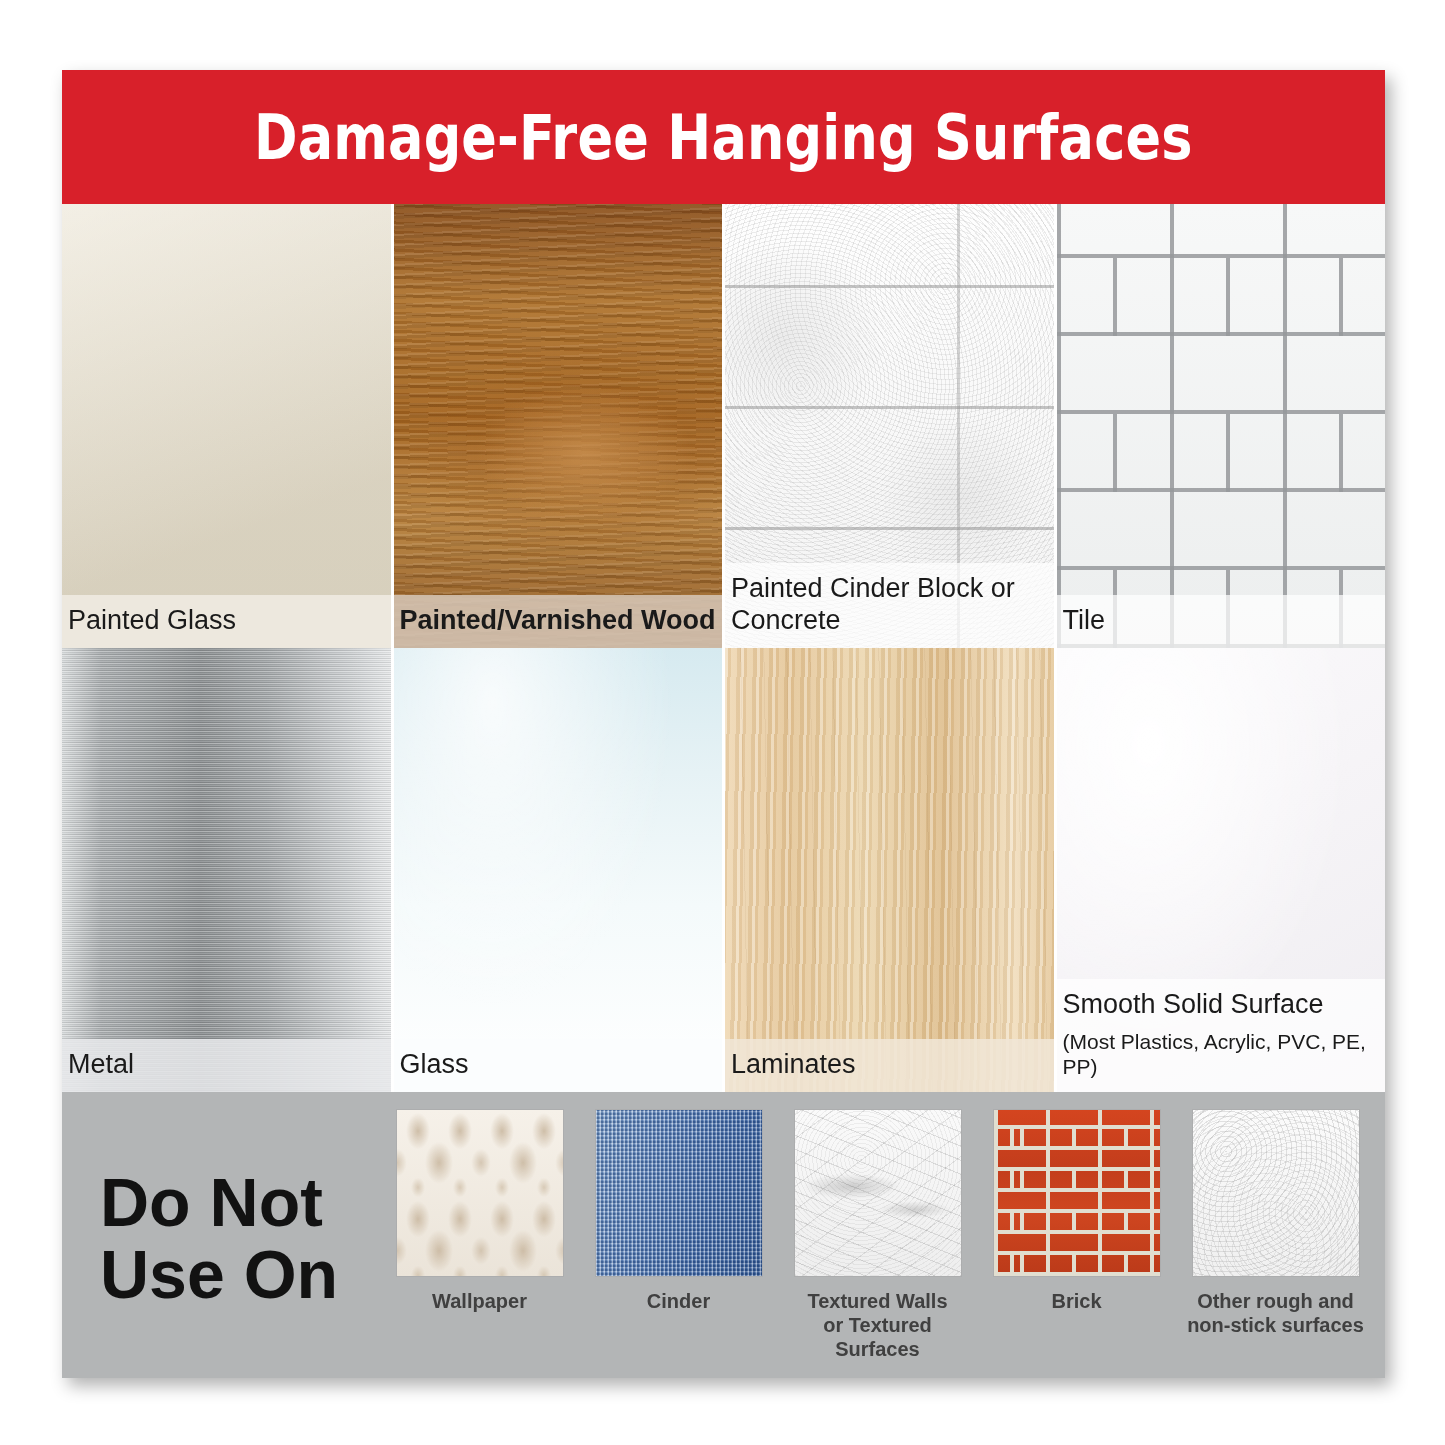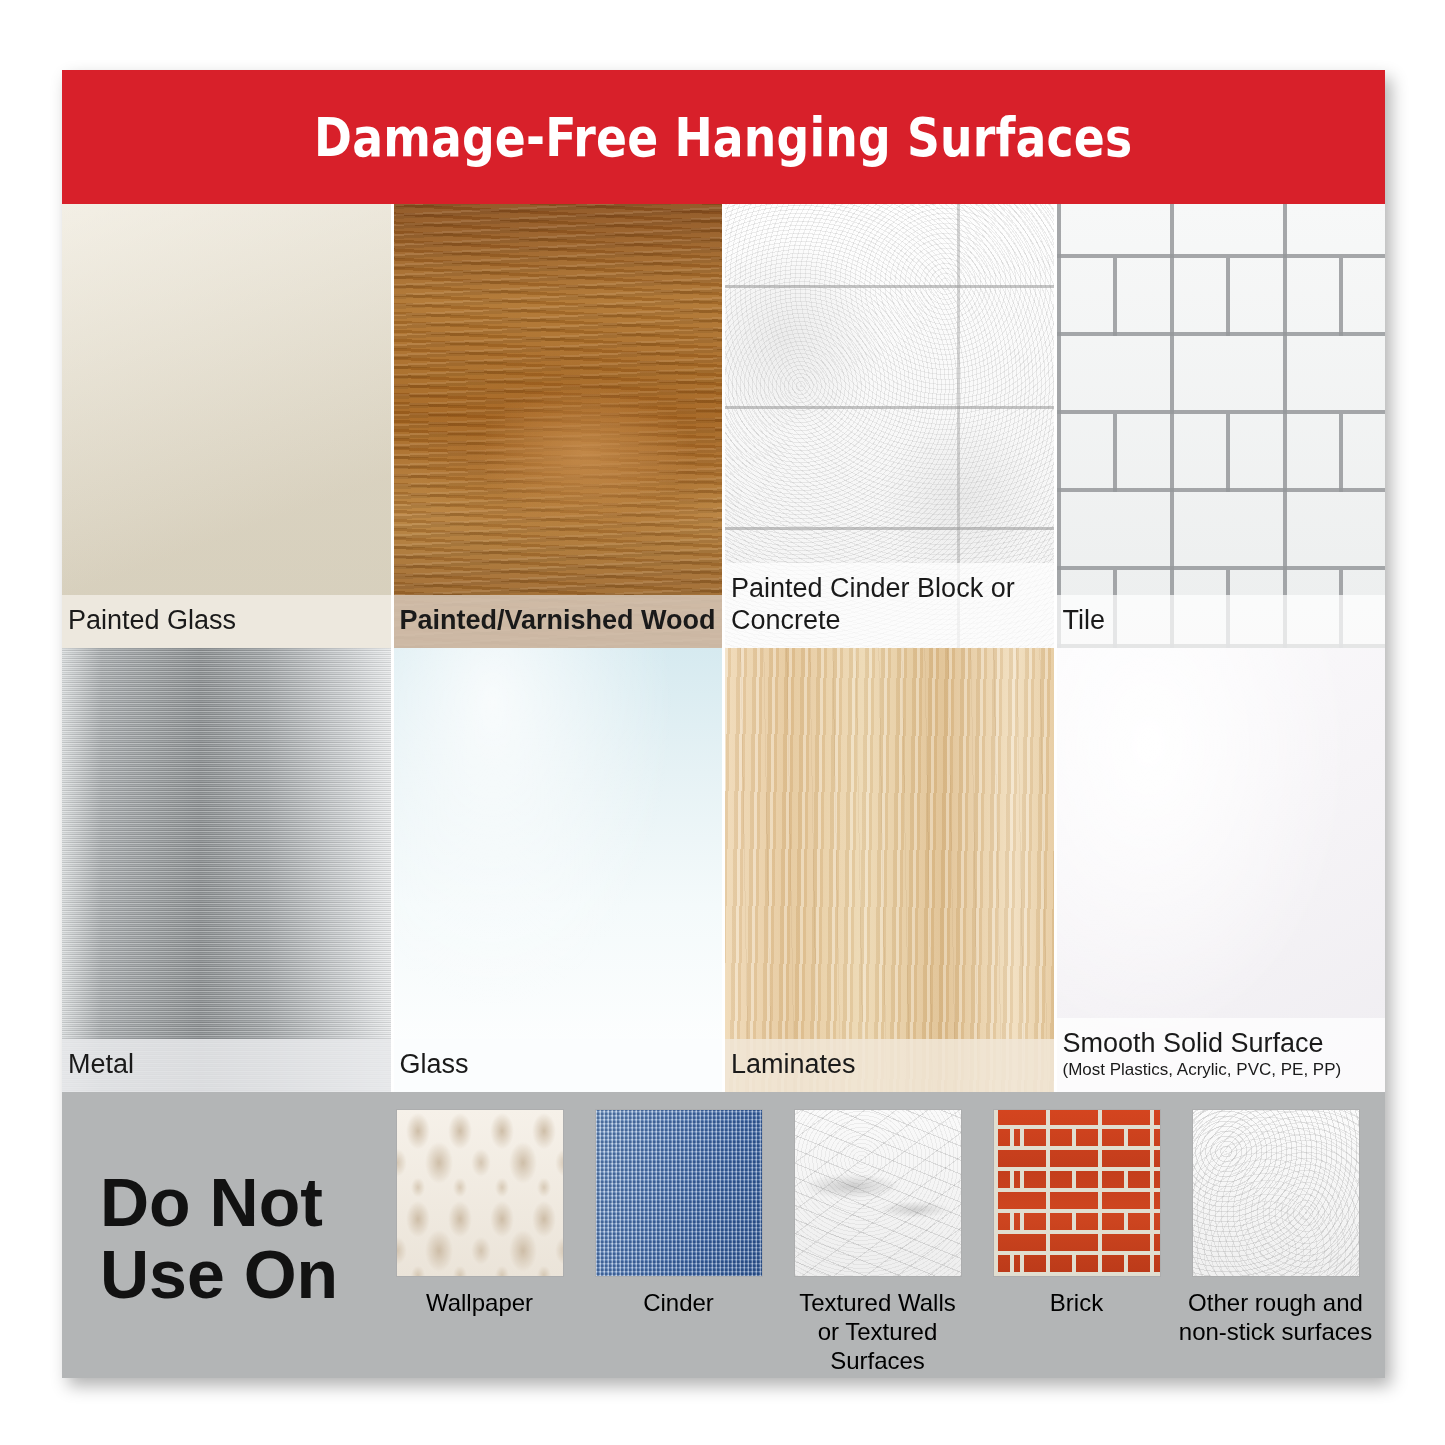--- a/index.html
+++ b/index.html
@@ -14,41 +14,41 @@
 
   
   .banner{
     position:absolute;left:0;top:0;width:100%;height:134px;
     background:#d8202a;
   }
   .banner-title{
     position:absolute;left:0;right:0;top:50%;transform:translateY(-50%);
     text-align:center;color:#ffffff;
     font-family:"Liberation Sans Narrow","DejaVu Sans Condensed","Liberation Sans",sans-serif;
-    font-weight:bold;font-size:54px;letter-spacing:.2px;
+    font-weight:bold;font-size:62px;letter-spacing:.2px;
     transform-origin:center;
     white-space:nowrap;
   }
   .banner-title span{display:inline-block;transform:scaleX(.94);}
 
   
   .grid-row{position:absolute;left:0;width:100%;display:flex;}
   .row1{top:134px;height:444px;}
   .row2{top:578px;height:444px;}
   .cell{position:relative;flex:1 1 0;overflow:hidden;}
   .cell + .cell{border-left:3px solid #ffffff;}
 
   .caption{
     position:absolute;left:0;right:0;bottom:0;
     padding:10px 6px 12px;
     text-align:left;color:#1a1a1a;
     font-size:27px;line-height:1.16;
     font-family:"Liberation Sans Narrow","Liberation Sans",sans-serif;
   }
-  .caption .sub{display:block;font-size:17px;line-height:1.18;margin-top:1px;}
+  .caption .sub{display:block;font-size:21px;line-height:1.18;margin-top:10px;}
   .cap-light{background:rgba(255,255,255,.72);}
   .cap-warm{background:rgba(242,238,230,.80);}
   .cap-tan{background:rgba(213,197,181,.88);font-weight:bold;}
   .cap-metal{background:rgba(232,233,235,.86);}
   .cap-clear{background:rgba(250,253,254,.80);}
   .cap-lam{background:rgba(240,230,214,.88);}
 
   
   .tex{position:absolute;inset:0;}
 
@@ -129,22 +129,23 @@
     font-size:68px;line-height:1.06;
     font-family:"Liberation Sans Narrow","Liberation Sans",sans-serif;
   }
   .donot-items{flex:1 1 auto;display:flex;justify-content:space-around;align-items:flex-start;padding:0 10px;}
   .donot-item{width:198px;text-align:center;margin-top:18px;}
   .swatch{
     width:166px;height:166px;margin:0 auto 13px;position:relative;overflow:hidden;
     box-shadow:0 0 0 1px rgba(0,0,0,.04);
   }
   .donot-cap{
-    font-size:24px;line-height:1.2;color:#000000;
+    font-size:20px;line-height:1.2;color:#404040;
     font-family:"Liberation Sans Narrow","Liberation Sans",sans-serif;
+    font-weight:bold;
   }
 
   .sw-wallpaper{
     background-color:#f2ece3;
     background-image:
       radial-gradient(ellipse 17px 26px at 25% 24%, rgba(200,182,158,.85), rgba(200,182,158,0) 70%),
       radial-gradient(ellipse 17px 26px at 75% 24%, rgba(200,182,158,.85), rgba(200,182,158,0) 70%),
       radial-gradient(ellipse 20px 30px at 50% 60%, rgba(200,182,158,.85), rgba(200,182,158,0) 70%),
       radial-gradient(ellipse 14px 20px at 0% 60%, rgba(200,182,158,.7), rgba(200,182,158,0) 70%),
       radial-gradient(ellipse 14px 20px at 100% 60%, rgba(200,182,158,.7), rgba(200,182,158,0) 70%),

